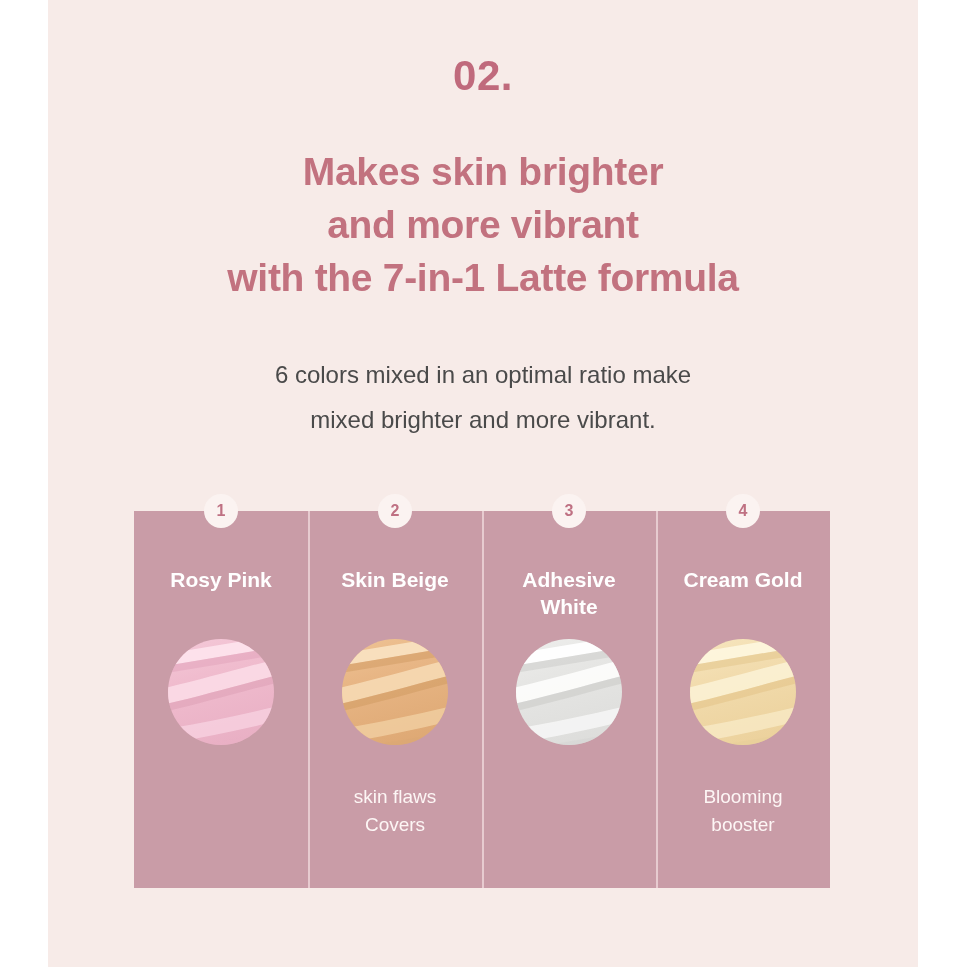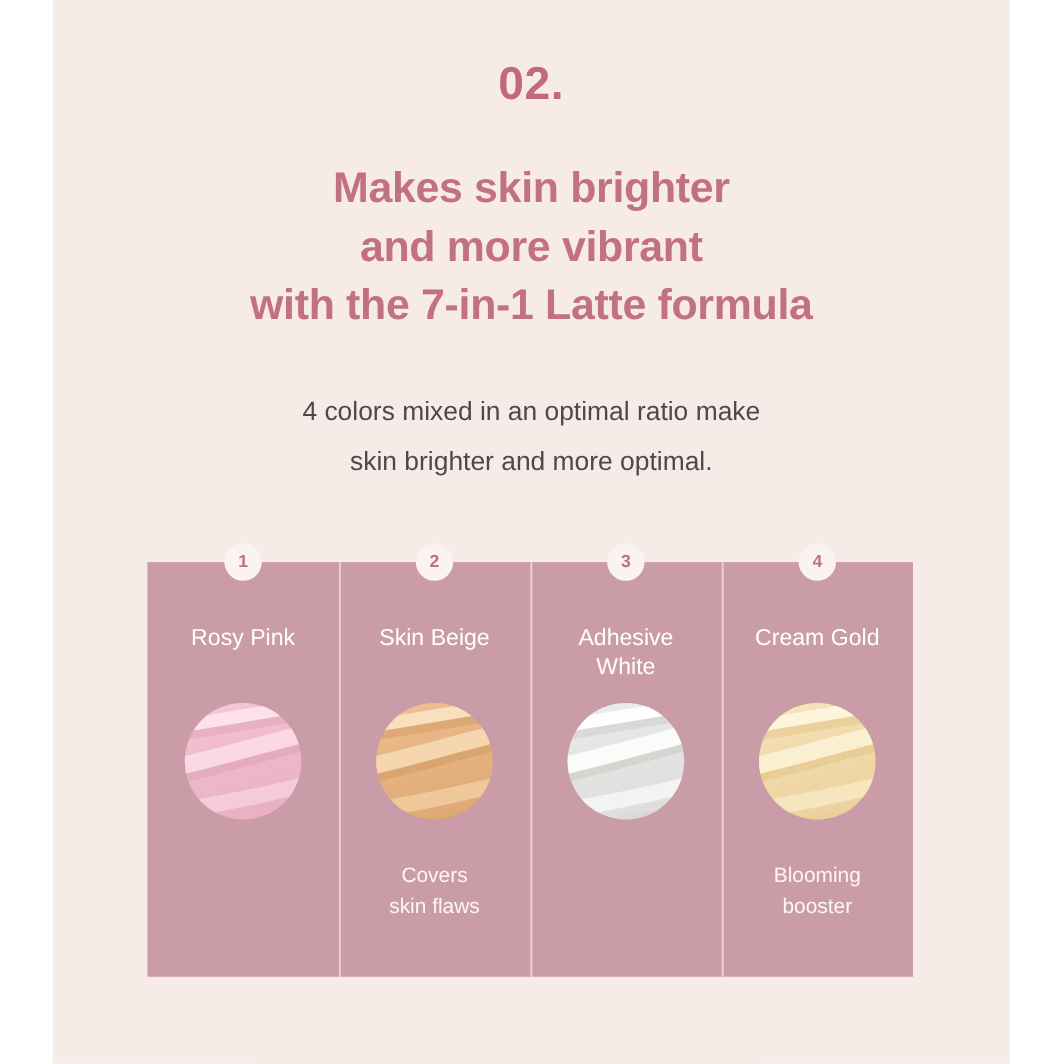--- a/index.html
+++ b/index.html
@@ -112,21 +112,21 @@
     line-height: 1;
   }
 
   .color-name {
     position: absolute;
     top: 55px;
     left: 0;
     width: 174px;
     text-align: center;
     font-size: 21px;
-    font-weight: normal;
+    font-weight: bold;
     line-height: 27px;
     color: #ffffff;
   }
 
   .swatch {
     position: absolute;
     top: 128px;
     left: 50%;
     margin-left: -53px;
     width: 106px;
@@ -162,22 +162,22 @@
 
   <div class="step-number">02.</div>
 
   <div class="headline">
     <span class="hl-line">Makes skin brighter</span>
     <span class="hl-line">and more vibrant</span>
     <span class="hl-line">with the 7-in-1 Latte formula</span>
   </div>
 
   <div class="subcopy">
-    <span class="sub-line">4 colors mixed in an optimal ratio make</span>
-    <span class="sub-line">skin brighter and more optimal.</span>
+    <span class="sub-line">6 colors mixed in an optimal ratio make</span>
+    <span class="sub-line">mixed brighter and more vibrant.</span>
   </div>
 
   <div id="panel">
 
     <div class="col col-0">
       <div class="badge">1</div>
       <div class="color-name">
         <span>Rosy Pink</span>
       </div>
       <div class="swatch">
@@ -223,22 +223,22 @@
             <path d="M-10,36 L110,16 L110,21 L-10,41 Z" fill="#d09a62" opacity="0.5"></path>
             <path d="M-10,52 C30,44 60,34 110,22 L110,33 C60,45 30,55 -10,63 Z" fill="#f7dcb6" opacity="0.85"></path>
             <path d="M-10,63 C30,55 60,45 110,33 L110,38 C60,50 30,60 -10,68 Z" fill="#cd965d" opacity="0.45"></path>
             <path d="M-10,78 C35,72 70,64 110,54 L110,64 C70,74 35,82 -10,88 Z" fill="#f4d4a8" opacity="0.7"></path>
             <path d="M-10,92 C35,86 70,80 110,72 L110,80 C70,88 35,94 -10,100 Z" fill="#dba874" opacity="0.6"></path>
             <path d="M70,0 C76,22 84,40 110,52 L110,0 Z" fill="#f8ddb9" opacity="0.5"></path>
           </g>
         </svg>
       </div>
       <div class="caption">
+        <span class="cap-line">skin flaws</span>
         <span class="cap-line">Covers</span>
-        <span class="cap-line">skin flaws</span>
       </div>
     </div>
 
     <div class="col col-2">
       <div class="badge">3</div>
       <div class="color-name">
         <span>Adhesive</span><br>
         <span>White</span>
       </div>
       <div class="swatch">

